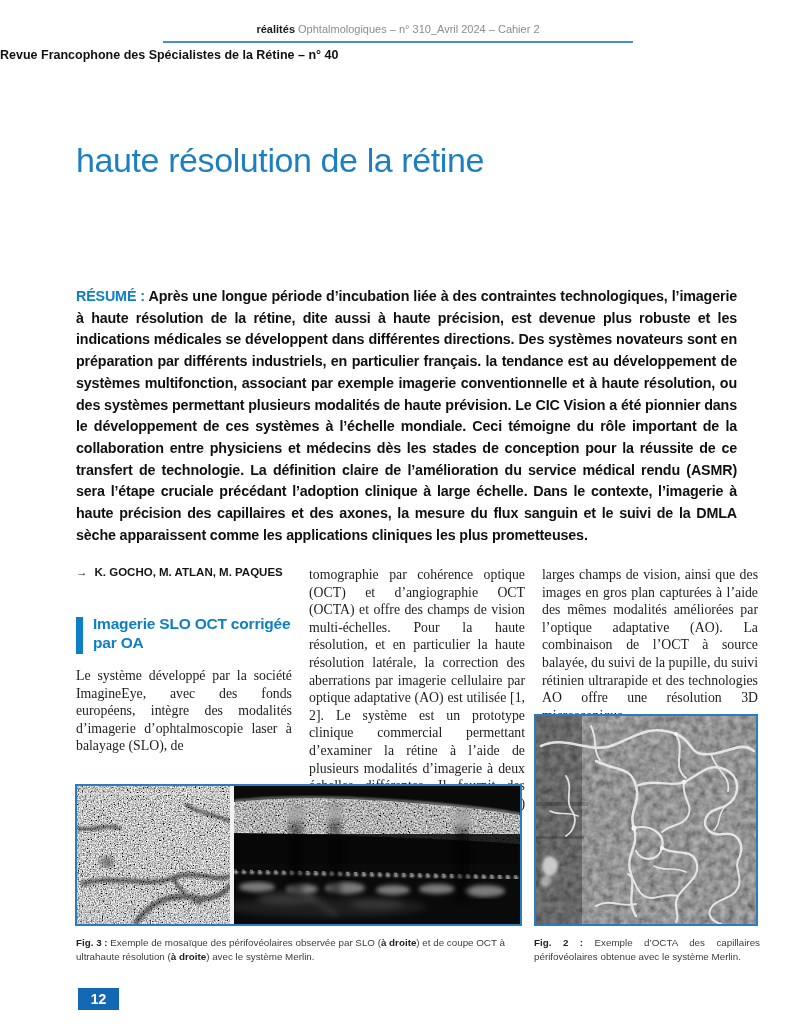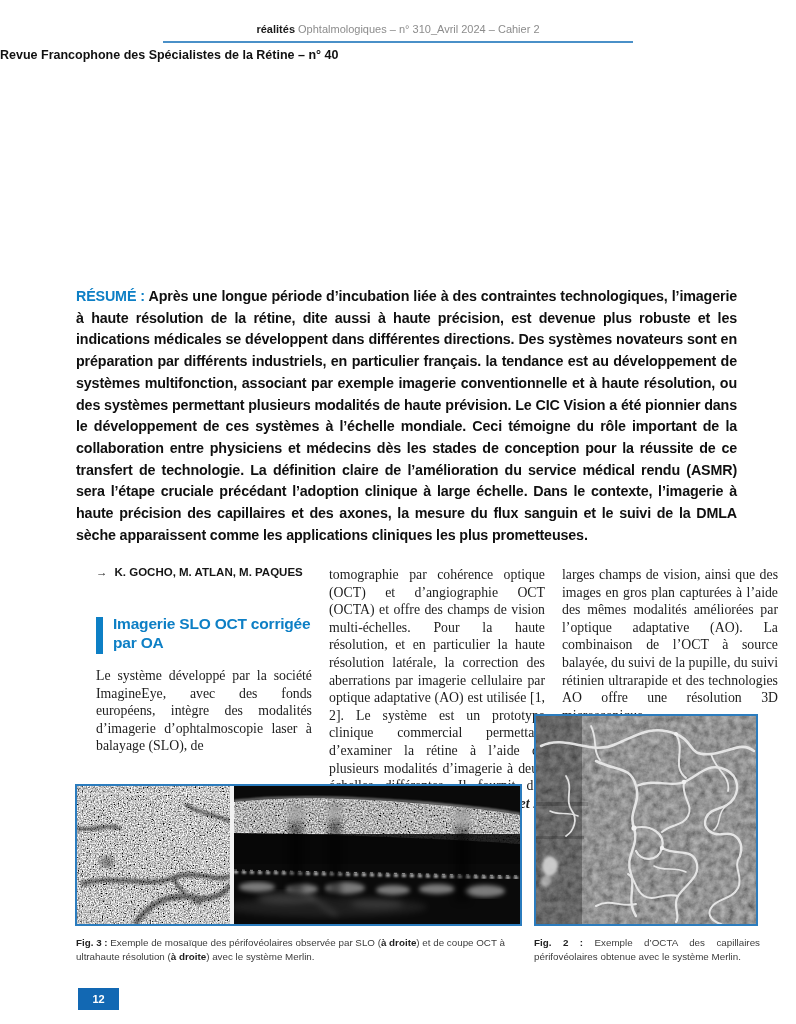--- a/index.html
+++ b/index.html
@@ -38,21 +38,21 @@
   
   .abstract{
     position:absolute;left:76px;top:286px;width:661px;
     font-size:14.3px;line-height:21.7px;font-weight:bold;
     text-align:justify;color:#101010;letter-spacing:-0.15px;
   }
   .abstract-label{color:var(--accent-blue);}
   
   .columns{
     position:absolute;left:76px;top:566px;width:682px;
-    display:flex;gap:17px;margin-left:20px;
+    display:flex;gap:17px;
   }
   .col{width:216px;flex:none;}
   .authors-line{font-size:11.5px;font-weight:bold;color:#151515;}
   .author-arrow{margin-right:7px;font-weight:bold;}
   .affiliation{
     margin-top:3px;font-size:9.8px;line-height:13px;color:#4a4a4a;
   }
   .section-heading{margin-top:37px;display:flex;align-items:flex-start;}
   .heading-bar{
     width:7px;height:37px;background:var(--accent-blue);
@@ -75,32 +75,33 @@
   .figure-box svg{display:block;}
   .caption{
     position:absolute;top:936px;font-size:9.8px;line-height:13.5px;color:#3c3c3c;
   }
   .caption-1{left:76px;width:452px;}
   .caption-2{left:534px;width:226px;text-align:justify;}
   .cap-bold{font-weight:bold;color:#222;}
   
   .page-num{
     position:absolute;left:78px;top:988px;width:41px;height:22px;
-    background:var(--footer-blue);color:#fff;font-weight:bold;font-size:11px;
+    background:var(--footer-blue);color:#fff;font-weight:bold;font-size:14px;
     display:flex;align-items:center;justify-content:center;
   }
 </style>
 </head>
 <body>
 
 <div class="header-journal"><span class="brand">réalités</span><span> Ophtalmologiques – n° 310_Avril 2024 – Cahier 2</span></div>
 <div class="header-rule"></div>
 <div class="header-revue">Revue Francophone des Spécialistes de la Rétine – n° 40</div>
 
 <h1 class="page-title">
+    <div>haute résolution de la rétine</div>
   </h1>
 
 <p class="abstract"><span class="abstract-label">RÉSUMÉ :</span><span> Après une longue période d’incubation liée à des contraintes technologiques, l’imagerie à haute résolution de la rétine, dite aussi à haute précision, est devenue plus robuste et les indications médicales se développent dans différentes directions. Des systèmes novateurs sont en préparation par différents industriels, en particulier français. la tendance est au développement de systèmes multifonction, associant par exemple imagerie conventionnelle et à haute résolution, ou des systèmes permettant plusieurs modalités de haute prévision. Le CIC Vision a été pionnier dans le développement de ces systèmes à l’échelle mondiale. Ceci témoigne du rôle important de la collaboration entre physiciens et médecins dès les stades de conception pour la réussite de ce transfert de technologie. La définition claire de l’amélioration du service médical rendu (ASMR) sera l’étape cruciale précédant l’adoption clinique à large échelle. Dans le contexte, l’imagerie à haute précision des capillaires et des axones, la mesure du flux sanguin et le suivi de la DMLA sèche apparaissent comme les applications cliniques les plus prometteuses.</span></p>
 
 <div class="columns">
 
   <div class="col col-1">
     <div class="authors-line"><span class="author-arrow">→</span><span>K. GOCHO, M. ATLAN, M. PAQUES</span></div>
 
     <div class="section-heading">

